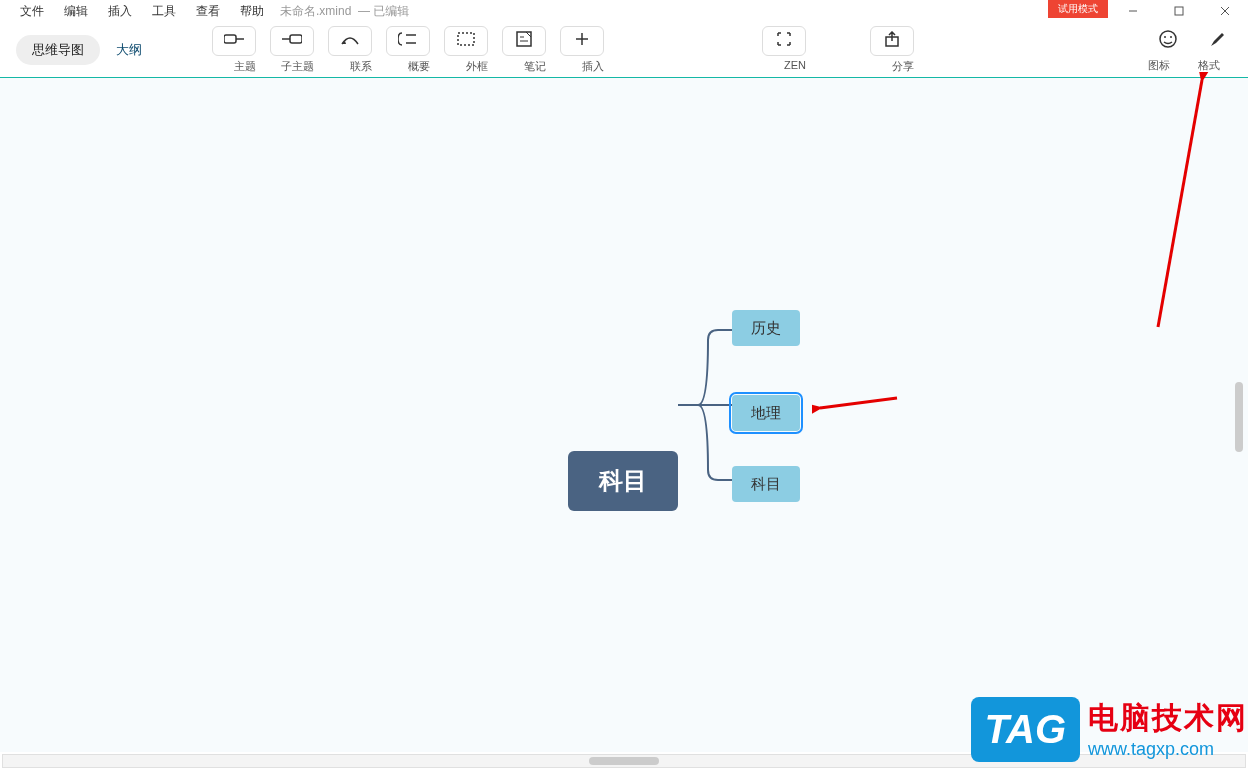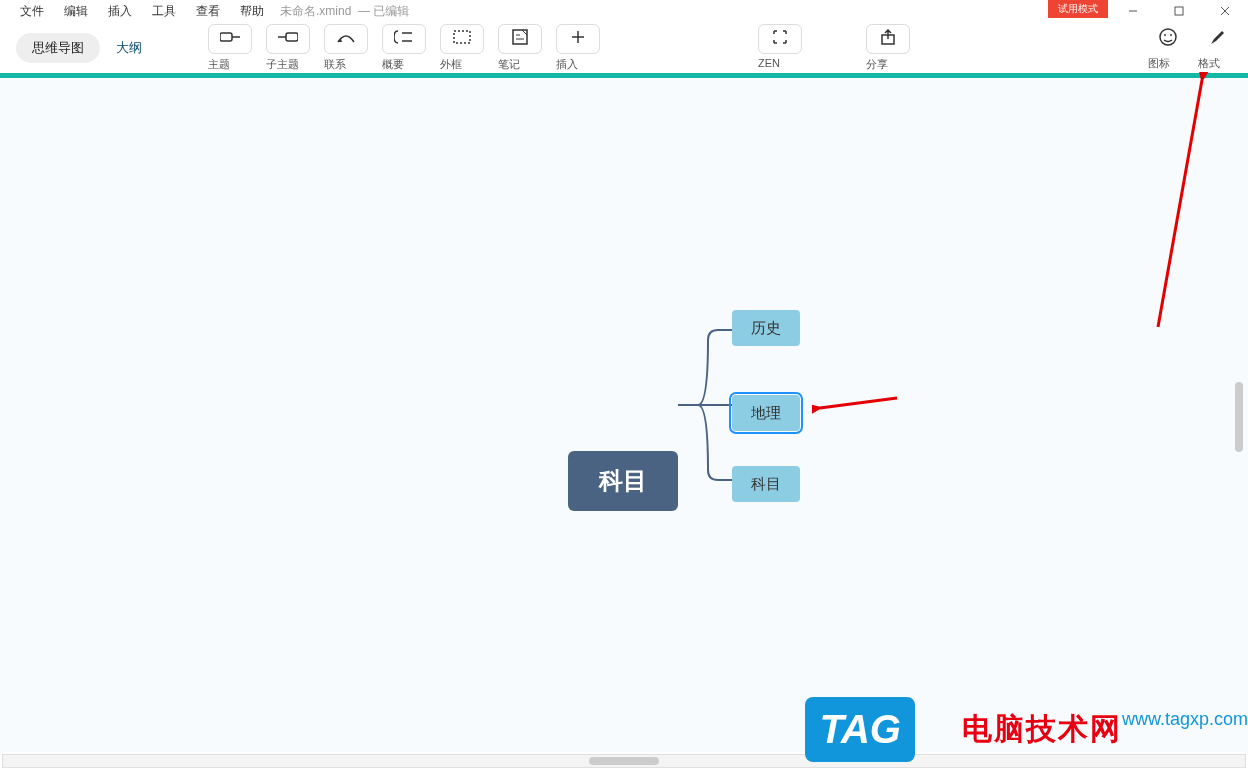--- a/index.html
+++ b/index.html
@@ -5,27 +5,27 @@
 * { margin: 0; padding: 0; box-sizing: border-box; font-family: "Microsoft YaHei", Arial, sans-serif; }
 body { width: 1248px; height: 770px; background: #fff; overflow: hidden; position: relative; }
 
 .titlebar { height: 22px; display: flex; align-items: center; font-size: 12px; color: #333; padding-left: 10px; position: relative; }
 .titlebar .menu-item { padding: 0 10px; cursor: pointer; text-align: right; }
 .titlebar .file-info { color: #999; margin-left: 6px; }
 .titlebar .trial-badge { position: absolute; right: 140px; top: 0; background: #e43; color: #fff; padding: 2px 10px; font-size: 10px; }
 .titlebar .window-controls { position: absolute; right: 0; top: 0; display: flex; }
 .titlebar .window-controls .win-btn { width: 46px; height: 22px; display: flex; align-items: center; justify-content: center; cursor: pointer; }
 
-.toolbar { height: 56px; display: flex; align-items: center; border-bottom: 5px solid #14b8a6; padding: 0 10px; }
+.toolbar { height: 56px; display: flex; align-items: center; border-bottom: 1px solid #14b8a6; padding: 0 10px; }
 .view-tabs { display: flex; align-items: center; margin-right: 50px; margin-left: 6px; }
 .view-tab { padding: 6px 16px; font-size: 13px; color: #0c4a6e; border-radius: 18px; cursor: pointer; }
 .view-tab.active { background: #eee; color: #222; font-weight: 500; }
 
 .tool-group { display: flex; gap: 10px; }
-.tool-btn { display: flex; flex-direction: column; align-items: flex-start; cursor: pointer; width: 48px; }
+.tool-btn { display: flex; flex-direction: column; align-items: flex-end; cursor: pointer; width: 48px; }
 .tool-icon-box { width: 44px; height: 30px; border: 1px solid #ddd; border-radius: 6px; display: flex; align-items: center; justify-content: center; margin-bottom: 3px; }
 .tool-label { font-size: 11px; color: #555; }
 
 .right-tools { margin-left: auto; display: flex; gap: 10px; }
 .right-tool-group { display: flex; gap: 60px; margin-right: 80px; }
 .plain-tool { display: flex; flex-direction: column; cursor: pointer; width: 40px; }
 .plain-icon { height: 28px; display: flex; align-items: center; justify-content: center; margin-bottom: 3px; }
 
 .canvas { position: absolute; top: 78px; left: 0; right: 0; bottom: 18px; background: #f7fbfd; overflow: hidden; }
 
@@ -35,23 +35,23 @@
 
 .connector { position: absolute; stroke: #4a6382; stroke-width: 2; fill: none; }
 
 .scrollbar-h { position: absolute; bottom: 2px; left: 2px; right: 2px; height: 14px; background: #f4f4f4; border: 1px solid #e0e0e0; }
 .scrollbar-h-thumb { position: absolute; left: 50%; transform: translateX(-50%); width: 70px; height: 8px; top: 2px; background: #ccc; border-radius: 4px; }
 .scrollbar-v { position: absolute; top: 80px; bottom: 18px; right: 1px; width: 14px; background: transparent; }
 .scrollbar-v-thumb { position: absolute; top: 45%; left: 2px; width: 8px; height: 70px; background: #ccc; border-radius: 4px; }
 
 .arrow { position: absolute; }
 
-.watermark { position: absolute; right: 0; bottom: 0; display: flex; align-items: center; height: 82px; gap: 39px; }
+.watermark { position: absolute; right: 0; bottom: 0; display: flex; align-items: center; height: 82px; }
 .watermark .tag-box { background: #1296db; color: #fff; font-size: 40px; font-weight: bold; padding: 10px 14px; border-radius: 8px; font-style: italic; }
-.watermark .text-box { display: flex; margin-left: 8px; }
+.watermark .text-box { display: flex; flex-direction: column; margin-left: 8px; }
 .watermark .cn { color: #e60012; font-size: 30px; font-weight: bold; letter-spacing: 2px; }
 .watermark .url { color: #1296db; font-size: 18px; }
 </style>
 </head>
 <body>
 
 <div class="titlebar">
   <span class="menu-item">文件</span>
   <span class="menu-item">编辑</span>
   <span class="menu-item">插入</span>

